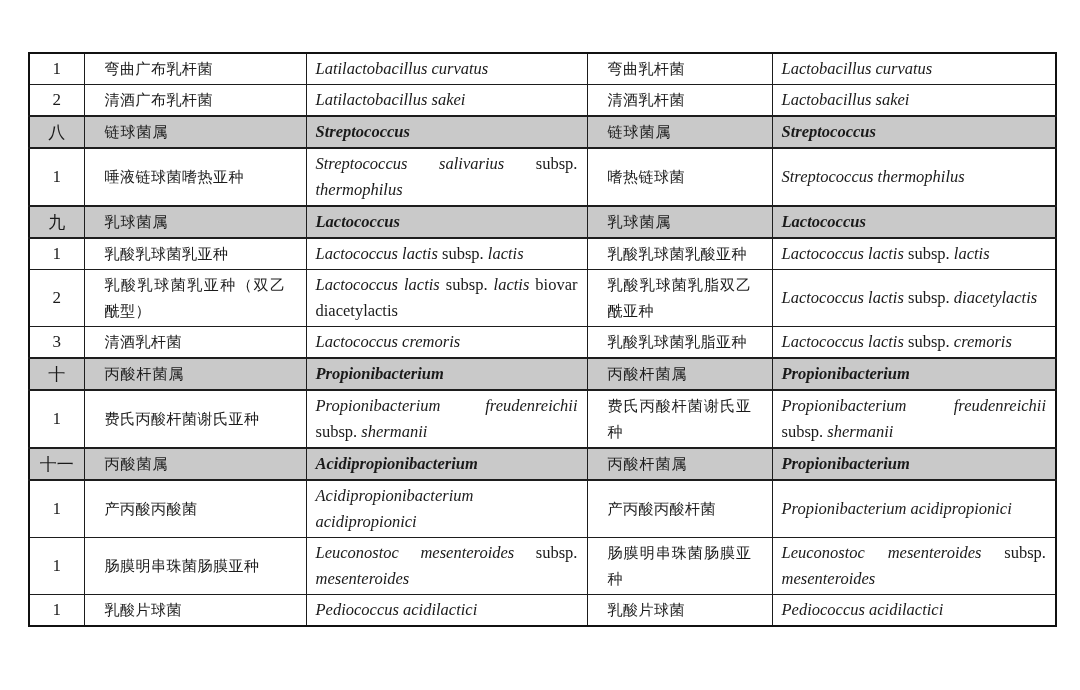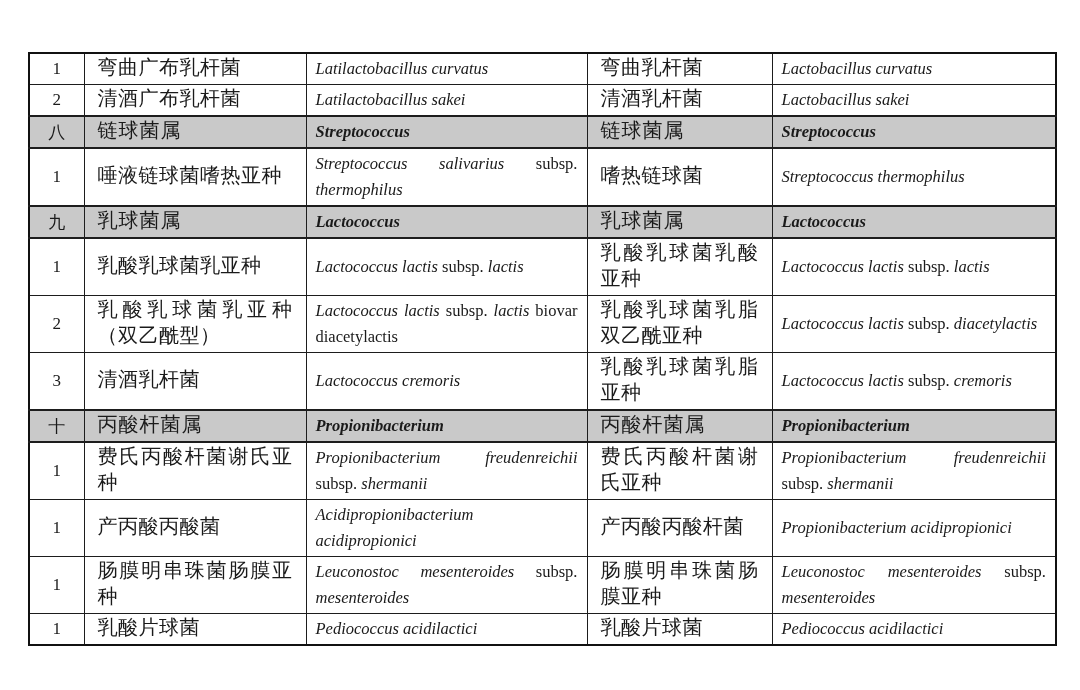--- a/index.html
+++ b/index.html
@@ -18,26 +18,25 @@
   tr.species{height:31px;}
   tr.genus{height:29px;}
   tr.genus td{background:#c9c9c9;border-top-width:2px;border-bottom-width:2px;}
   .species-table{border:2px solid #111;}
   td.num-cell{
     text-align:center;
     font-size:17px;
     padding:1px 2px;
   }
   td.cn-cell{
-    font-size:20px;
+    font-size:15px;
     line-height:26px;
-    padding:2px 13px;
+    padding:2px 20px;
     text-align:justify;
     letter-spacing:0.5px;
-    font-family:Liberation Mono, monospace;
   }
   td.latin-cell{
     font-size:16.5px;
     line-height:26px;
     padding:2px 9px;
     text-align:justify;
   }
   td.latin-cell i{}
   td.latin-cell span{font-style:normal;}
   tr.genus td.latin-cell{font-weight:bold;}
@@ -119,20 +118,27 @@
           <td class="cn-cell">丙酸杆菌属</td>
           <td class="latin-cell"><i>Propionibacterium</i></td>
         </tr>
         <tr class="species">
           <td class="num-cell">1</td>
           <td class="cn-cell">费氏丙酸杆菌谢氏亚种</td>
           <td class="latin-cell"><i>Propionibacterium freudenreichii</i><span> subsp. </span><i>shermanii</i></td>
           <td class="cn-cell">费氏丙酸杆菌谢氏亚种</td>
           <td class="latin-cell"><i>Propionibacterium freudenreichii</i><span> subsp. </span><i>shermanii</i></td>
         </tr>
+        <tr class="genus">
+          <td class="num-cell">十一</td>
+          <td class="cn-cell">丙酸菌属</td>
+          <td class="latin-cell"><i>Acidipropionibacterium</i></td>
+          <td class="cn-cell">丙酸杆菌属</td>
+          <td class="latin-cell"><i>Propionibacterium</i></td>
+        </tr>
         <tr class="species">
           <td class="num-cell">1</td>
           <td class="cn-cell">产丙酸丙酸菌</td>
           <td class="latin-cell"><i>Acidipropionibacterium acidipropionici</i></td>
           <td class="cn-cell">产丙酸丙酸杆菌</td>
           <td class="latin-cell"><i>Propionibacterium acidipropionici</i></td>
         </tr>
         <tr class="species">
           <td class="num-cell">1</td>
           <td class="cn-cell">肠膜明串珠菌肠膜亚种</td>

